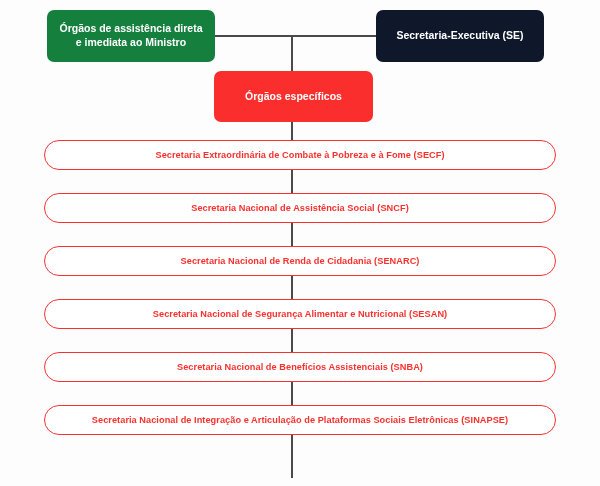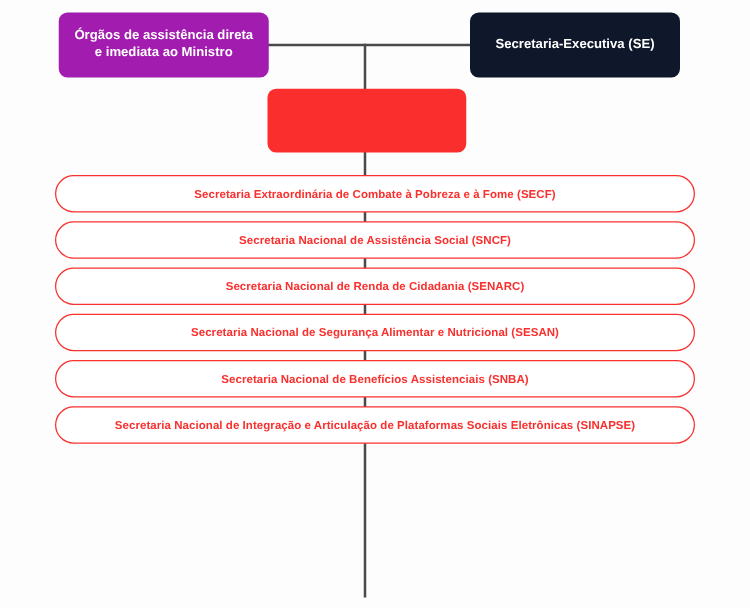--- a/index.html
+++ b/index.html
@@ -59,21 +59,21 @@
     line-height: 1.32;
     padding: 4px 8px;
     z-index: 2;
   }
 
   .node-assistencia {
     left: 47px;
     top: 10px;
     width: 168px;
     height: 52px;
-    background: #a21caf;
+    background: #15803d;
     font-size: 10.5px;
   }
 
   .node-secretaria-executiva {
     left: 376px;
     top: 10px;
     width: 168px;
     height: 52px;
     background: #0f172a;
     font-size: 10.5px;
@@ -97,21 +97,21 @@
     position: absolute;
     left: 44px;
     top: 140px;
     width: 512px;
   }
   .pill {
     box-sizing: border-box;
     position: relative;
     width: 100%;
     height: 30px;
-    margin-bottom: 7px;
+    margin-bottom: 23px;
     border: 1.8px solid #f8312f;
     border-radius: 18px;
     background: #ffffff;
     display: flex;
     align-items: center;
     justify-content: center;
     text-align: center;
     color: #f8312f;
     font-weight: bold;
     font-size: 9.2px;
@@ -137,20 +137,21 @@
       <span class="node-line">e imediata ao Ministro</span>
     </div>
   </div>
 
   <div class="node-box node-secretaria-executiva">
     <span>Secretaria-Executiva  (SE)</span>
   </div>
 
   <div class="node-box node-orgaos-especificos">
     <div>
+      <span class="node-line">Órgãos específicos</span>
     </div>
   </div>
 
   <div class="pill-list">
     <div class="pill">
         <span>Secretaria Extraordinária de Combate à Pobreza e à Fome (SECF)</span>
       </div>
     <div class="pill">
         <span>Secretaria Nacional de Assistência Social (SNCF)</span>
       </div>

